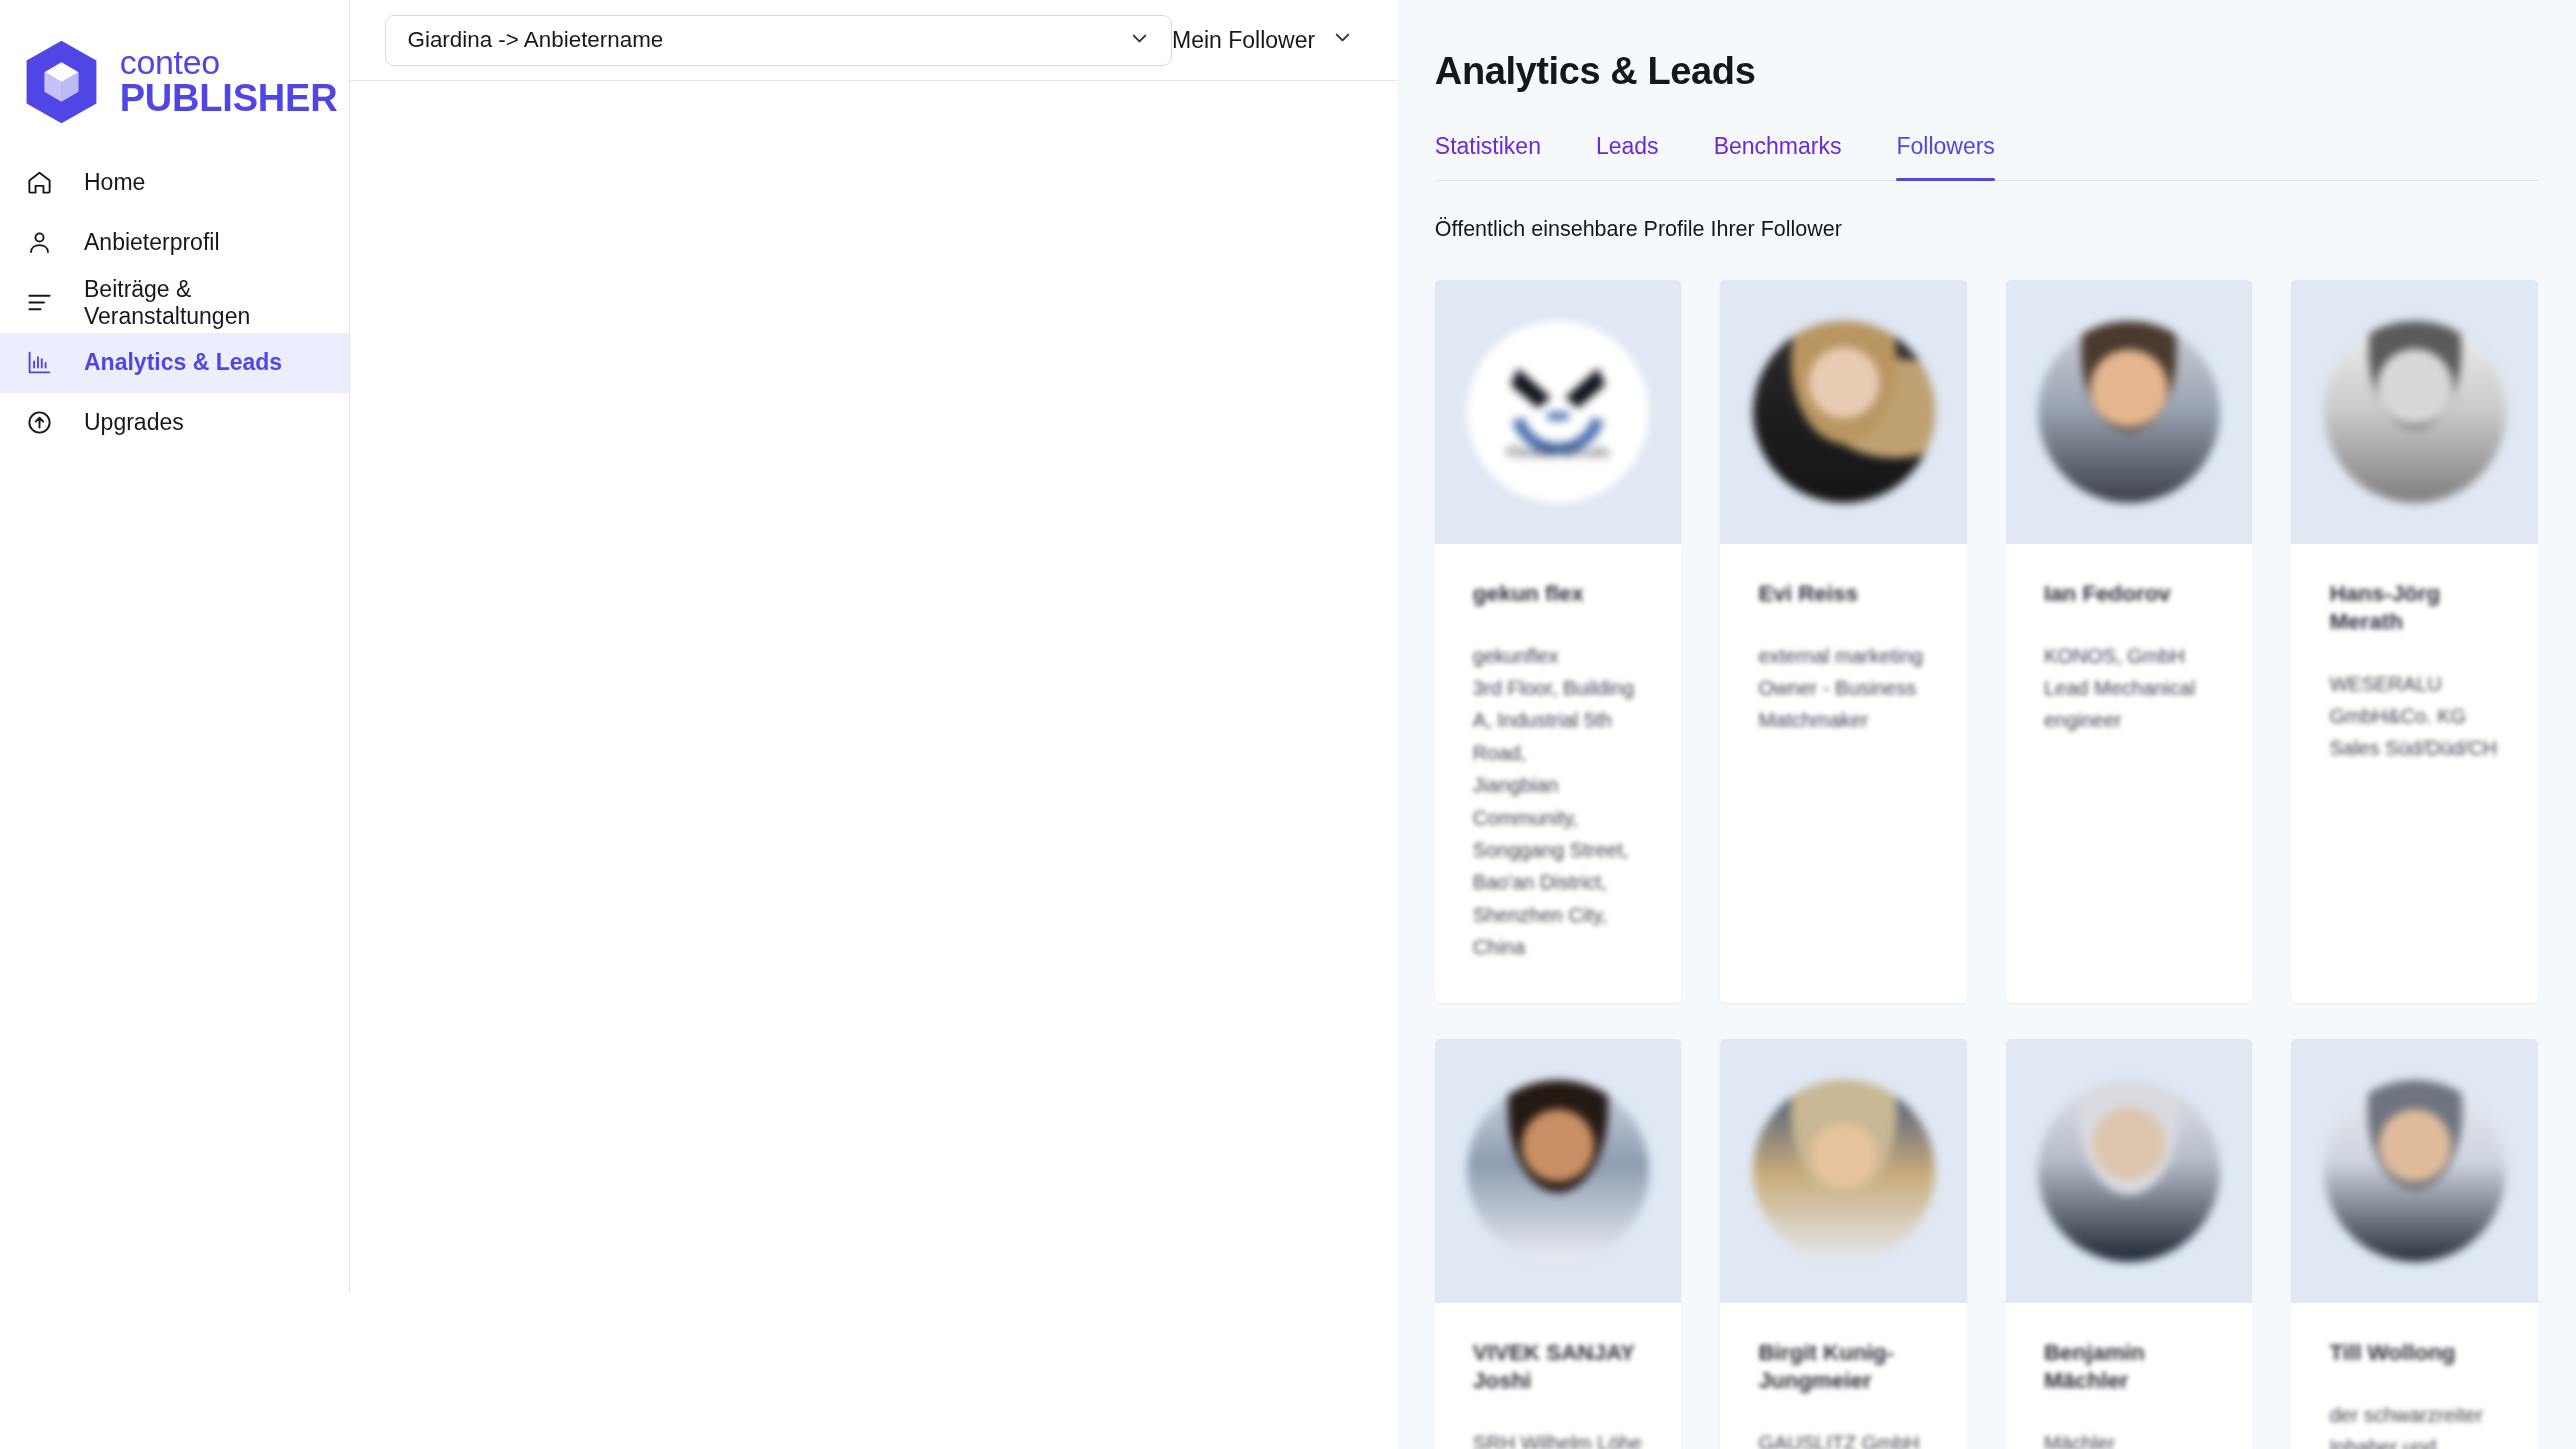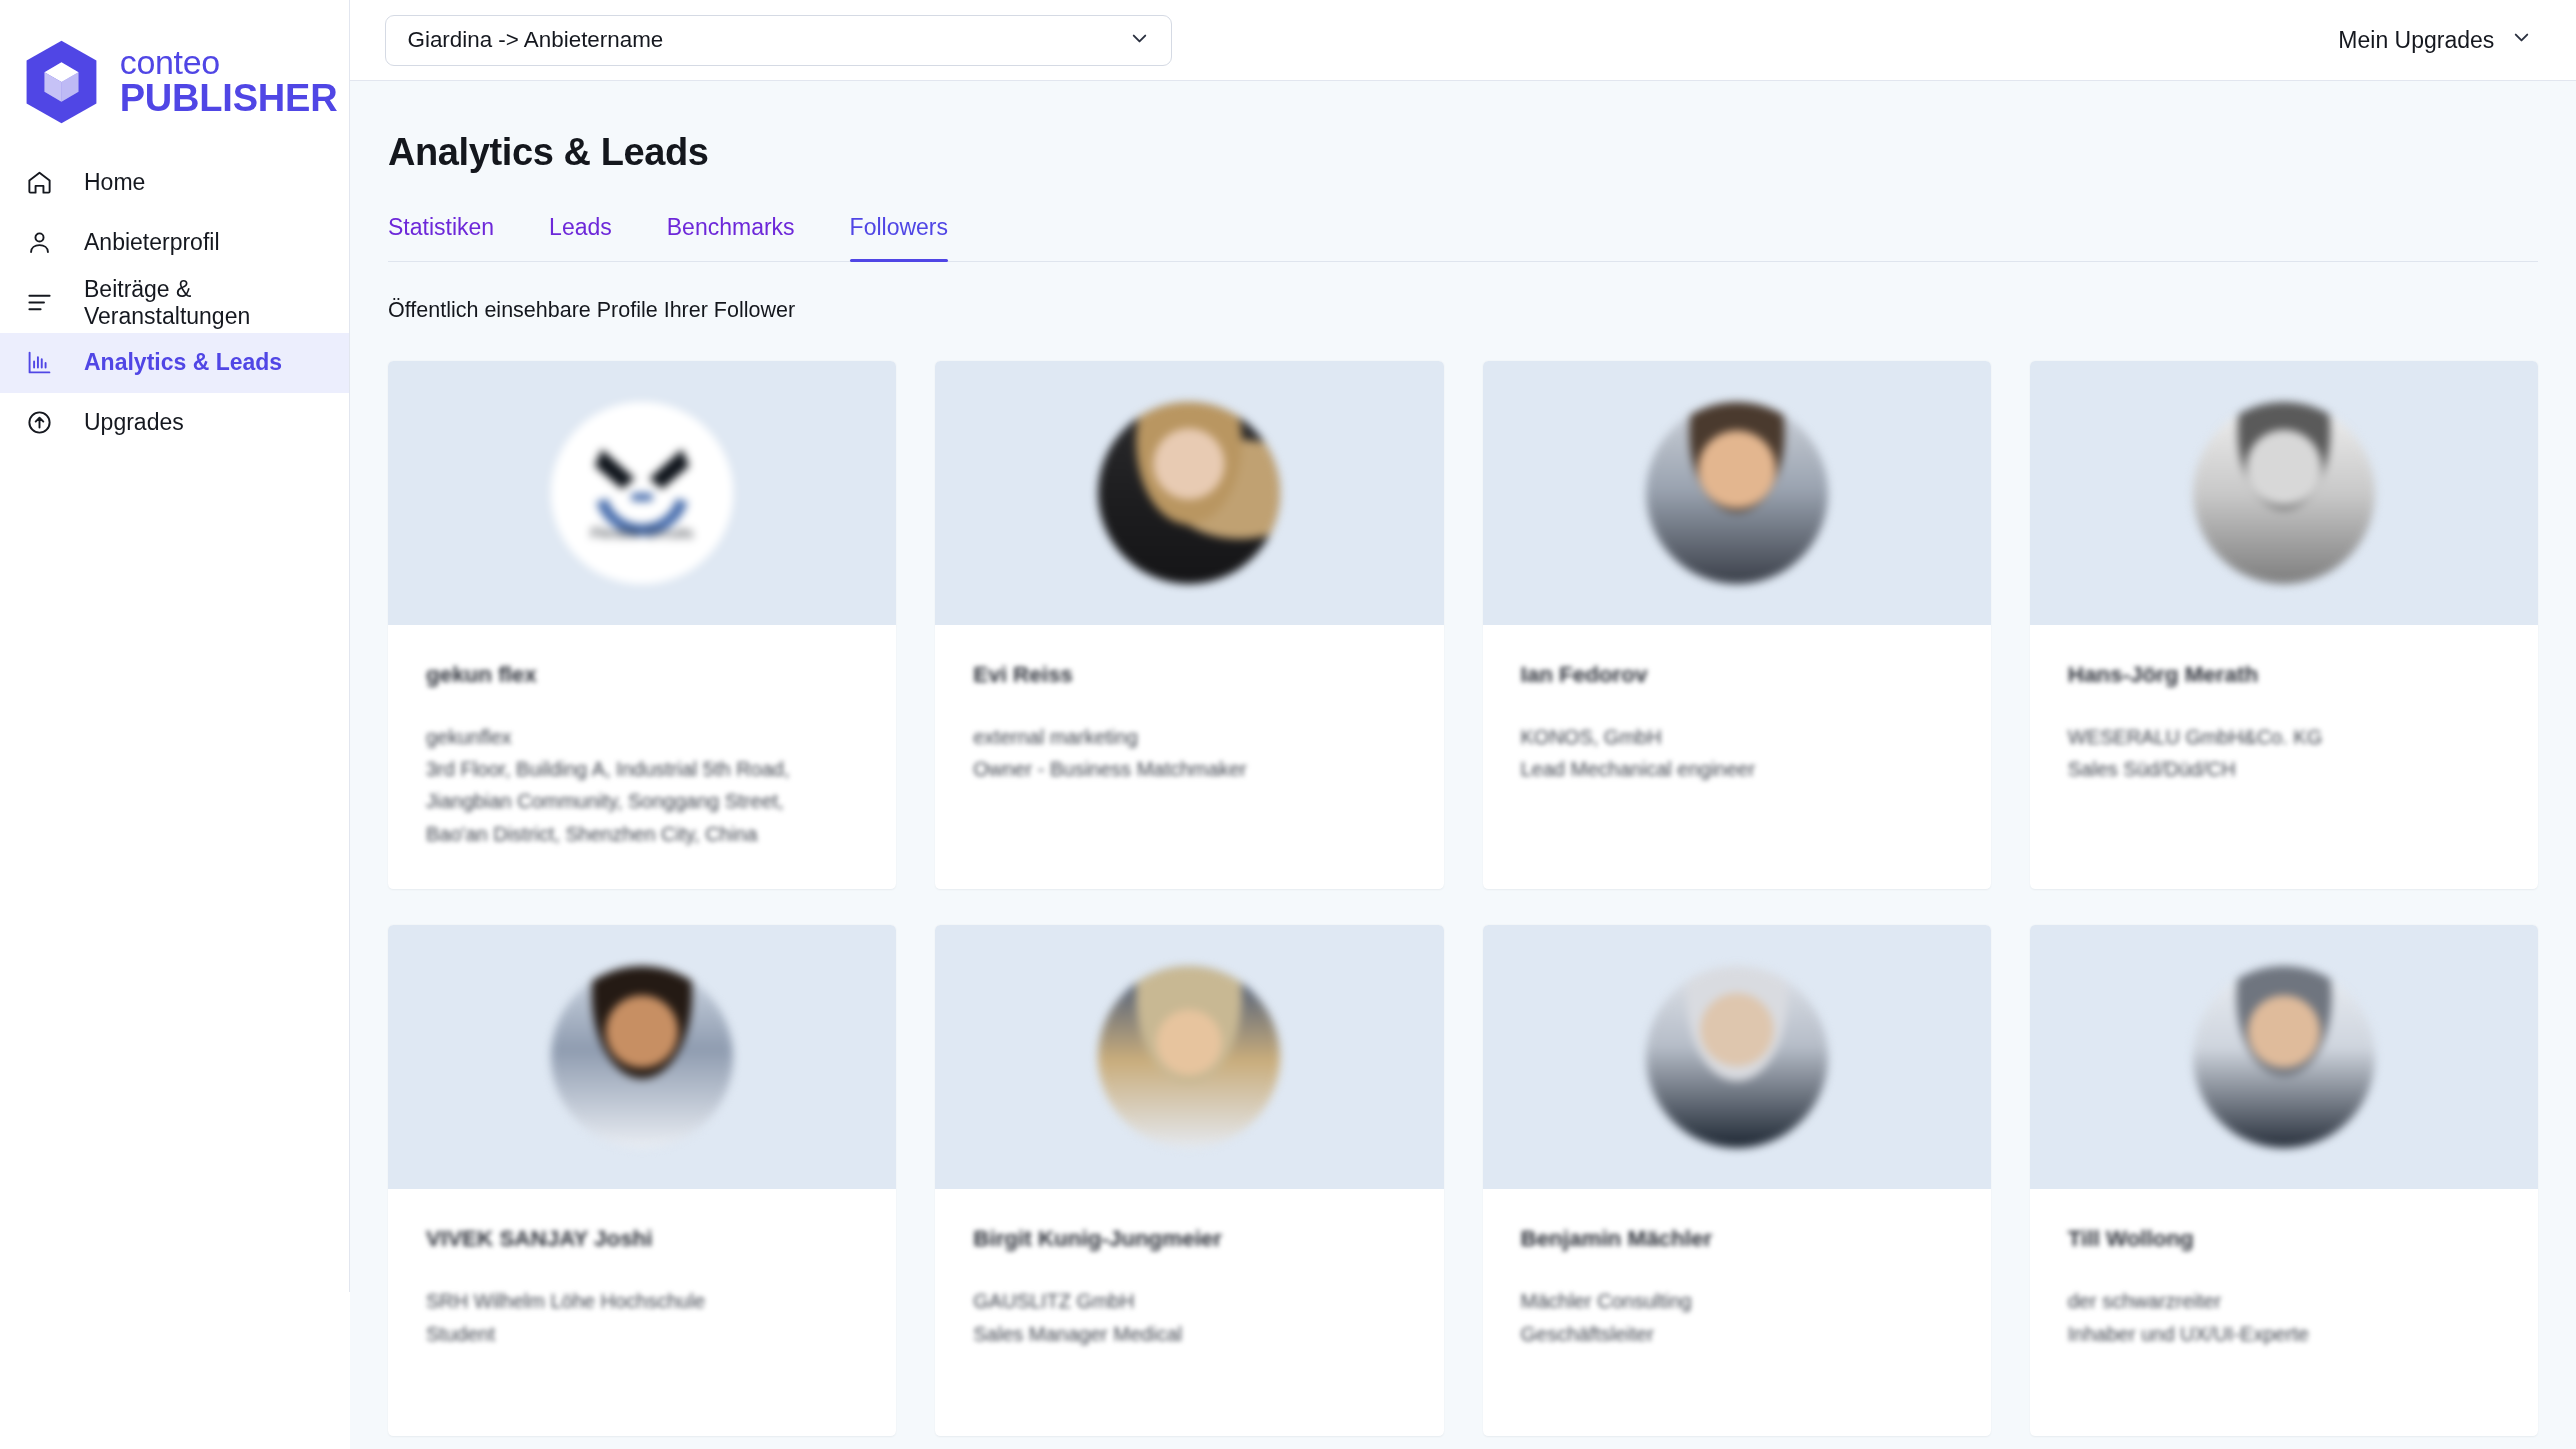--- a/index.html
+++ b/index.html
@@ -46,21 +46,21 @@
   }
   .nav-item .nav-ico { width: 27px; height: 27px; flex: none; display:block; }
   .nav-item.active {
     background: #eceefd;
     color: #5046e5;
     font-weight: 700;
   }
   .nav-item.active .nav-ico { color: #5046e5; }
 
   
-  .main { flex: 1; height: 1449px; display: flex; flex-direction: column; min-width: 0; }
+  .main { flex: 1; height: 1449px; display: flex; flex-direction: row; min-width: 0; }
 
   .topbar {
     height: 81px; min-height: 81px;
     background: #ffffff;
     border-bottom: 0.9px solid #e2e6ef;
     display: flex; align-items: center;
     padding: 0 32px 0 35px;
   }
   .account-select {
     position: relative;
@@ -294,21 +294,21 @@
         <span class="chev">
           <svg width="23" height="23" viewBox="0 0 24 24" fill="none" stroke="#2b3140" stroke-width="2" stroke-linecap="round" stroke-linejoin="round">
             <path d="m6 9 6 6 6-6"></path>
           </svg>
         </span>
       </div>
 
       <div class="topbar-spacer"></div>
 
       <div class="account-menu">
-        <span>Mein Upgrades</span>
+        <span>Mein Follower</span>
         <span>
           <svg width="23" height="23" viewBox="0 0 24 24" fill="none" stroke="#2b3140" stroke-width="2" stroke-linecap="round" stroke-linejoin="round">
             <path d="m6 9 6 6 6-6"></path>
           </svg>
         </span>
       </div>
     </header>
 
     <div class="content">
       <div class="content-inner">

